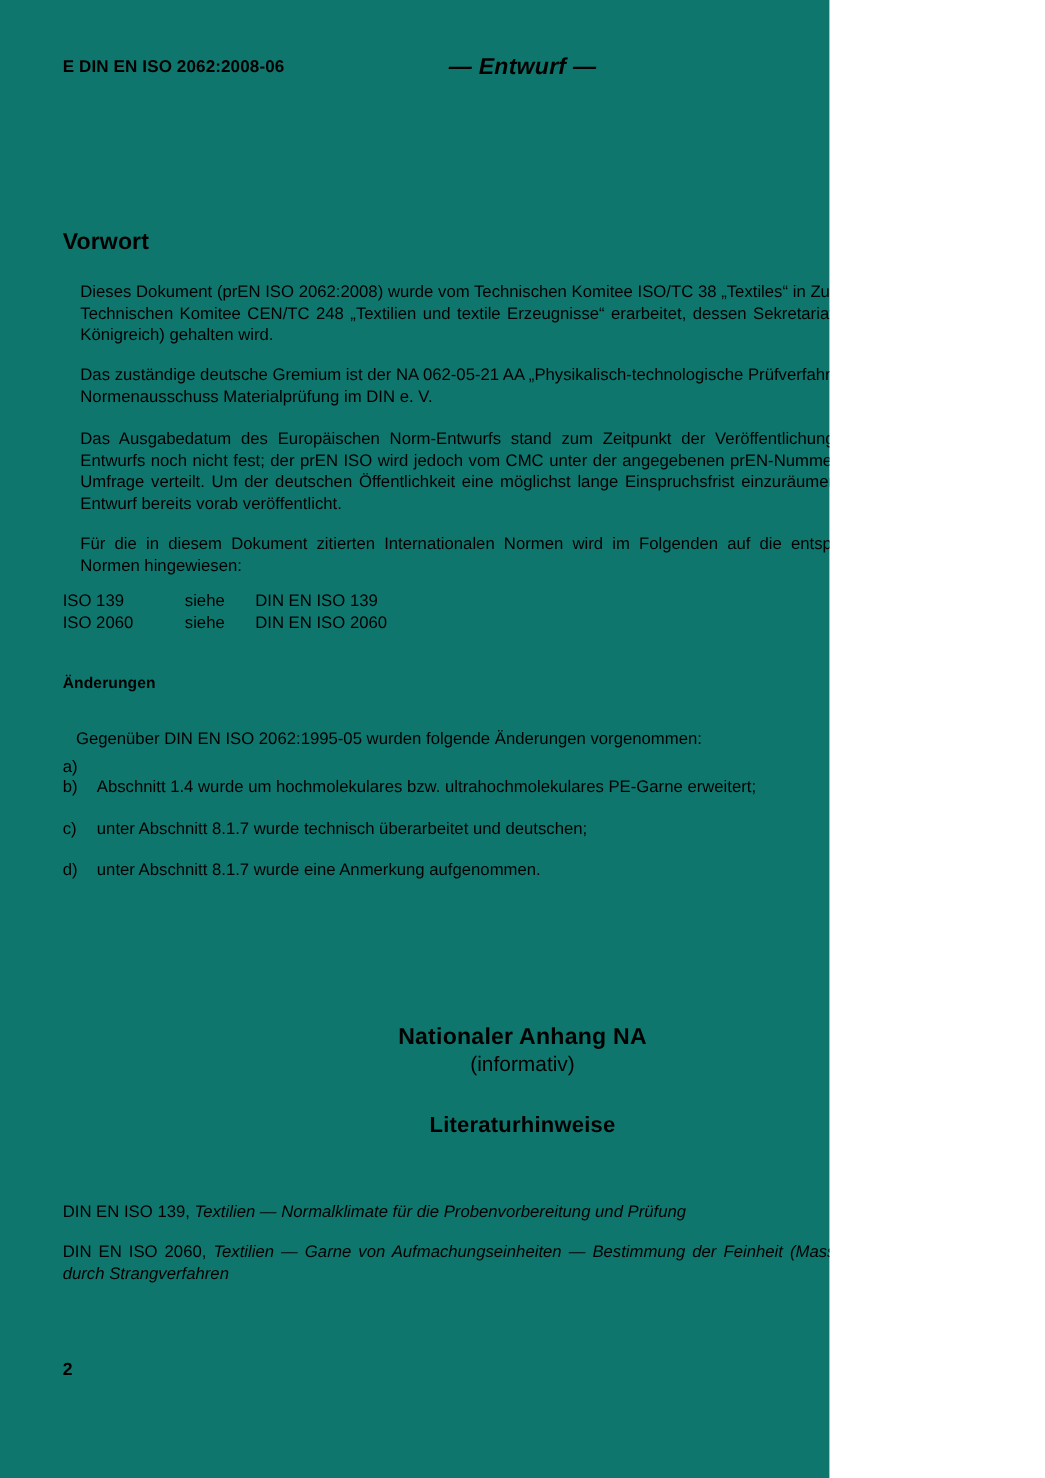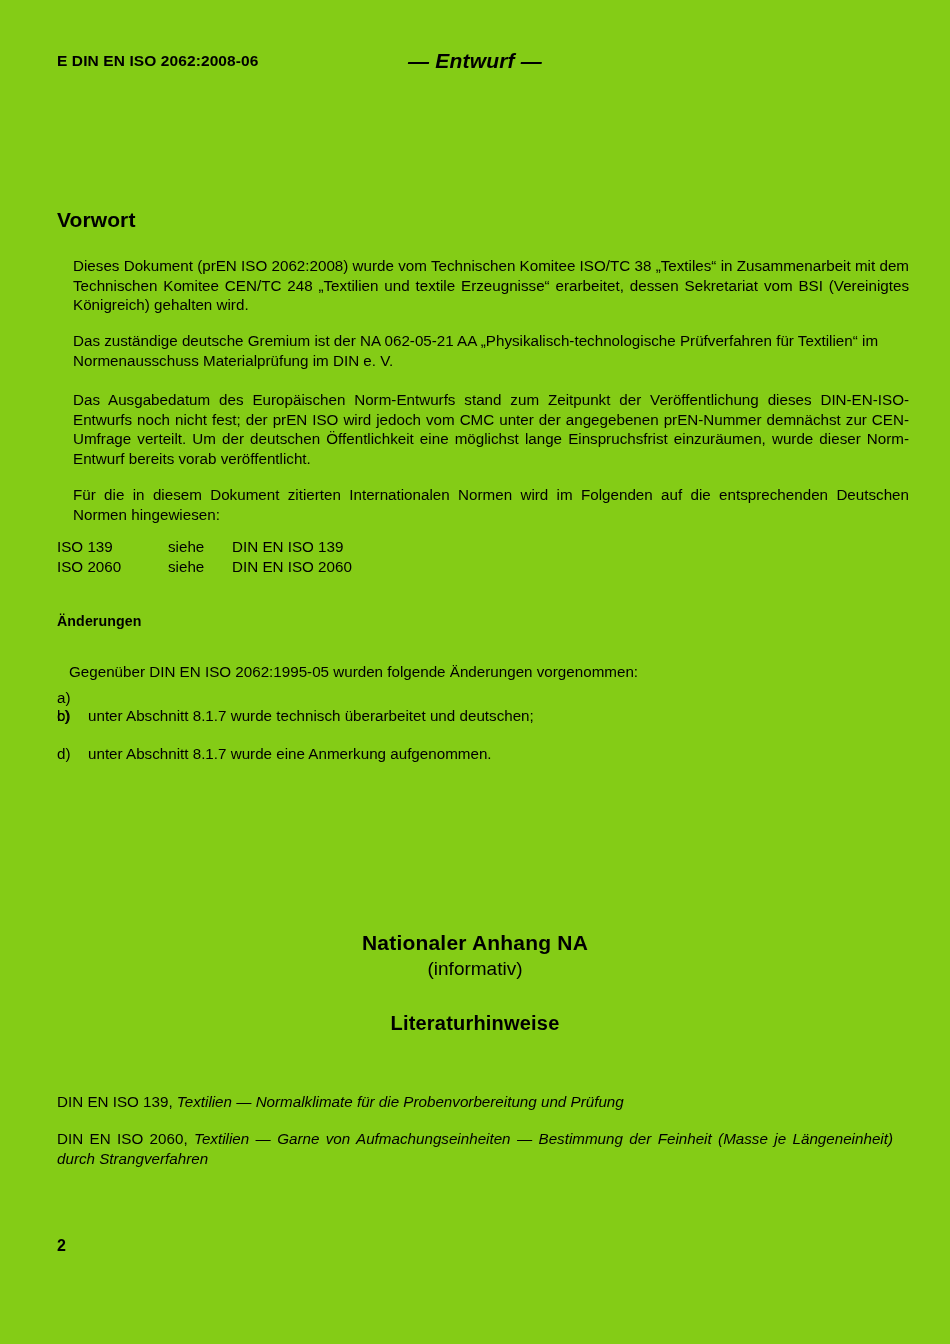--- a/index.html
+++ b/index.html
@@ -7,23 +7,23 @@
     margin: 0;
     padding: 0;
     background: #ffffff;
   }
   body {
     font-family: "Liberation Sans", sans-serif;
     color: #000000;
   }
   .page {
     position: relative;
-    width: 950px;
+    width: 754px;
     height: 1344px;
-    background: #84cc16;
+    background: #0f766e;
     overflow: hidden;
     box-sizing: border-box;
   }
   
   .header {
     position: absolute;
     left: 57px;
     top: 52px;
     width: 836px;
     height: 26px;
@@ -238,20 +238,21 @@
     <h2 class="aender">Änderungen</h2>
 
     <p class="gegen">Gegenüber DIN EN ISO 2062:1995-05  wurden folgende Änderungen vorgenommen:</p>
 
     <ol class="changes">
       <li>
         <span class="marker">a)</span>
       </li>
       <li>
         <span class="marker">b)</span>
+        <span class="body">Abschnitt 1.4 wurde um hochmolekulares bzw. ultrahochmolekulares PE-Garne erweitert;</span>
       </li>
       <li>
         <span class="marker">c)</span>
         <span class="body">unter Abschnitt 8.1.7 wurde technisch überarbeitet und deutschen;</span>
       </li>
       <li>
         <span class="marker">d)</span>
         <span class="body">unter Abschnitt 8.1.7 wurde eine Anmerkung aufgenommen.</span>
       </li>
     </ol>

